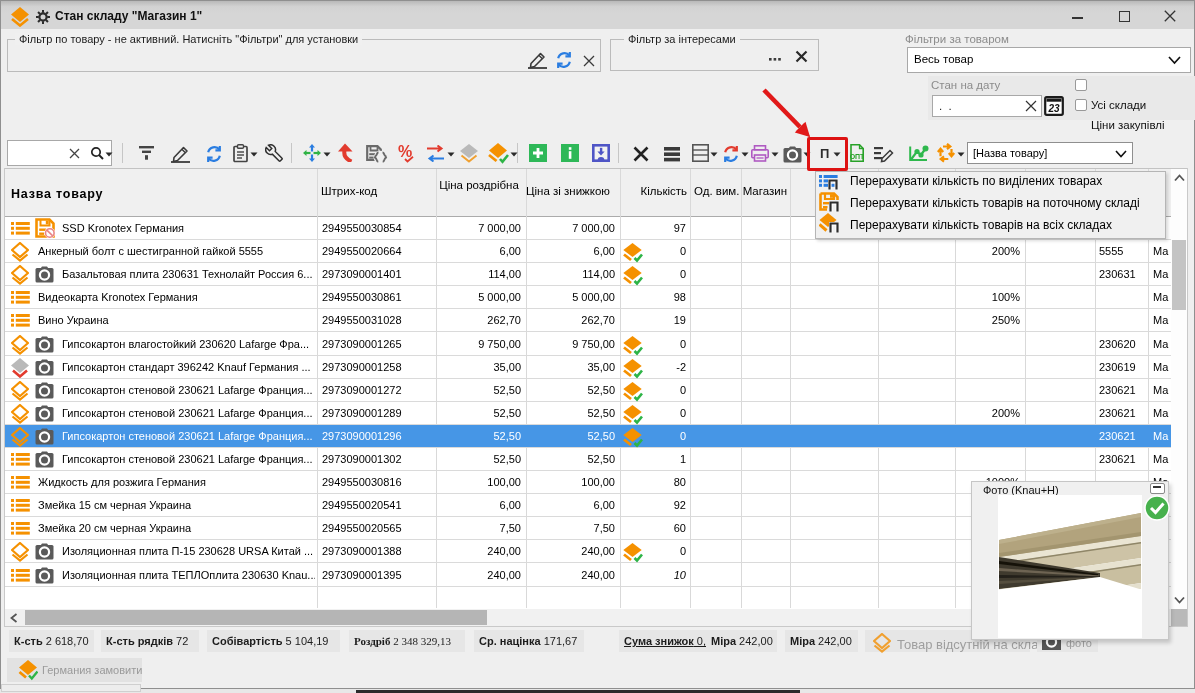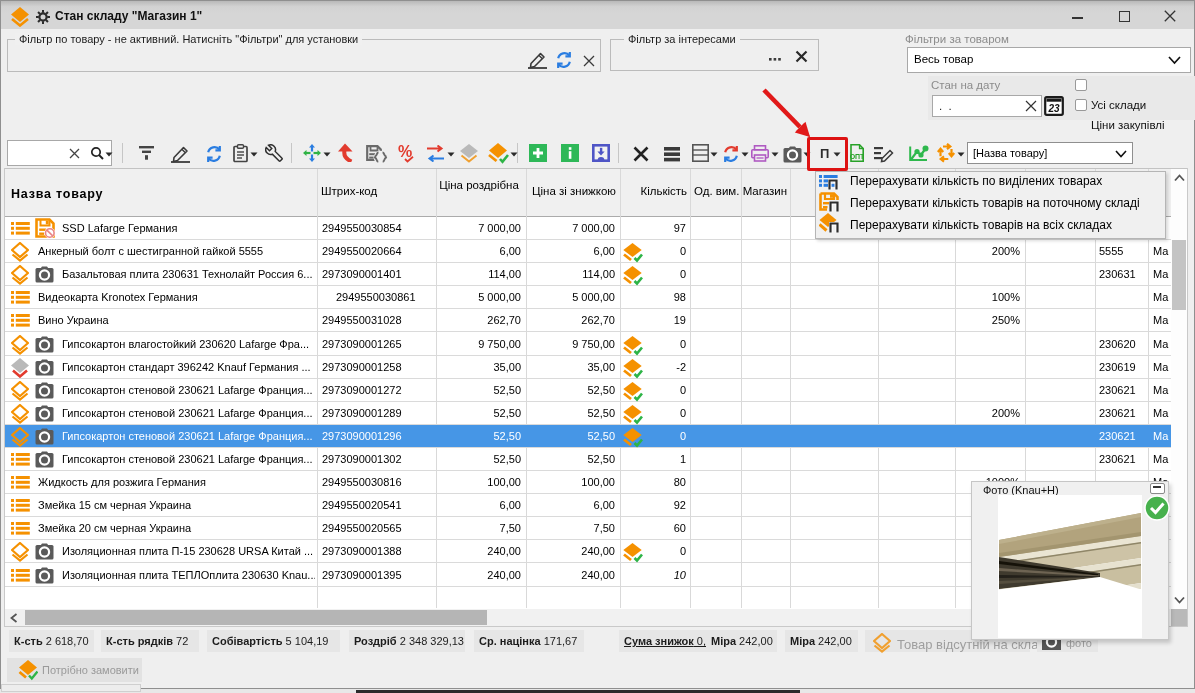--- a/index.html
+++ b/index.html
@@ -296,21 +296,21 @@
 <div class="abs" style="left:741px;top:169px;width:1px;height:439px;background:#d9d9d9;"></div>
 <div class="abs" style="left:790px;top:169px;width:1px;height:439px;background:#d9d9d9;"></div>
 <div class="abs" style="left:878px;top:169px;width:1px;height:439px;background:#d9d9d9;"></div>
 <div class="abs" style="left:955px;top:169px;width:1px;height:439px;background:#d9d9d9;"></div>
 <div class="abs" style="left:1025px;top:169px;width:1px;height:439px;background:#d9d9d9;"></div>
 <div class="abs" style="left:1095px;top:169px;width:1px;height:439px;background:#d9d9d9;"></div>
 <div class="abs" style="left:1148px;top:169px;width:1px;height:439px;background:#d9d9d9;"></div>
 <div class="hcell" style="left:11px;top:187px;font-weight:bold;font-size:12.5px;letter-spacing:0.8px;">Назва товару</div>
 <div class="hcell" style="left:321px;top:185px;">Штрих-код</div>
 <div class="hcell" style="left:436px;top:179px;width:86px;text-align:center;">Ціна роздрібна</div>
-<div class="hcell" style="left:526px;top:185px;width:90px;text-align:right;">Ціна зі знижкою</div>
+<div class="hcell" style="left:526px;top:185px;width:90px;">Ціна зі знижкою</div>
 <div class="hcell" style="left:620px;top:185px;width:67px;text-align:right;">Кількість</div>
 <div class="hcell" style="left:694px;top:185px;">Од. вим.</div>
 <div class="hcell" style="left:741px;top:185px;width:46px;text-align:right;">Магазин</div>
 <div class="abs" style="left:5px;top:217.0px;width:1166px;height:23.1px;border-bottom:1px solid #dadada;"></div>
 <svg class="abs" style="left:11px;top:222.0px;" width="19" height="13" viewBox="0 0 19 13">
     <rect x="0" y="0.0" width="3" height="3" fill="#f59100"></rect>
     <rect x="4.8" y="0.0" width="14" height="3" fill="#f59100"></rect>
     <rect x="0" y="4.8" width="3" height="3" fill="#f59100"></rect>
     <rect x="4.8" y="4.8" width="14" height="3" fill="#f59100"></rect>
     <rect x="0" y="9.6" width="3" height="3" fill="#f59100"></rect>
@@ -319,21 +319,21 @@
 <svg class="abs" style="left:35px;top:218.0px;" width="21" height="21" viewBox="0 0 21 21">
     <path d="M1.5 1.5 L14.5 1.5 L18.5 5.5 L18.5 18.5 L1.5 18.5 Z" fill="none" stroke="#f59100" stroke-width="2.6"></path>
     <path d="M5.5 2 L5.5 7.5 L14.5 7.5 L14.5 2" fill="none" stroke="#f59100" stroke-width="2"></path>
     <rect x="10.8" y="2.5" width="2.8" height="3.8" fill="#f59100"></rect>
     <rect x="4.2" y="10.5" width="7" height="2.4" fill="#f59100"></rect>
     <rect x="4.2" y="14.5" width="5" height="2.4" fill="#f59100"></rect>
     <circle cx="14.8" cy="15" r="5.4" fill="#fff"></circle>
     <circle cx="14.8" cy="15" r="4.3" fill="#fff" stroke="#ea8585" stroke-width="1.6"></circle>
     <line x1="11.9" y1="12.1" x2="17.7" y2="17.9" stroke="#ea8585" stroke-width="1.6"></line>
   </svg>
-<div class="cell" style="left:62px;top:222.0px;width:253px;">SSD Lafarge Германия</div>
+<div class="cell" style="left:62px;top:222.0px;width:253px;">SSD Kronotex Германия</div>
 <div class="cell" style="left:322px;top:222.0px;">2949550030854</div>
 <div class="cell r" style="left:436px;top:222.0px;width:85px;text-align:right;">7 000,00</div>
 <div class="cell r" style="left:526px;top:222.0px;width:89px;text-align:right;">7 000,00</div>
 <div class="cell r" style="left:644px;top:222.0px;width:42px;text-align:right;">97</div>
 <div class="abs" style="left:5px;top:240.1px;width:1166px;height:23.1px;border-bottom:1px solid #dadada;"></div>
 <svg class="abs" style="left:11px;top:242.1px;" width="18" height="20" viewBox="0 0 18 20">
     <path d="M9 1 L17 8 L9 15 L1 8 Z" fill="none" stroke="#f59100" stroke-width="2.2" stroke-linejoin="miter"></path>
     <path d="M1.5 12.5 L9 18.5 L16.5 12.5" fill="none" stroke="#f59100" stroke-width="2.2"></path>
   </svg>
 <div class="cell" style="left:38px;top:245.1px;width:277px;">Анкерный болт с шестигранной гайкой 5555</div>
@@ -378,21 +378,21 @@
 <div class="abs" style="left:5px;top:286.3px;width:1166px;height:23.1px;border-bottom:1px solid #dadada;"></div>
 <svg class="abs" style="left:11px;top:291.3px;" width="19" height="13" viewBox="0 0 19 13">
     <rect x="0" y="0.0" width="3" height="3" fill="#f59100"></rect>
     <rect x="4.8" y="0.0" width="14" height="3" fill="#f59100"></rect>
     <rect x="0" y="4.8" width="3" height="3" fill="#f59100"></rect>
     <rect x="4.8" y="4.8" width="14" height="3" fill="#f59100"></rect>
     <rect x="0" y="9.6" width="3" height="3" fill="#f59100"></rect>
     <rect x="4.8" y="9.6" width="14" height="3" fill="#f59100"></rect>
   </svg>
 <div class="cell" style="left:38px;top:291.3px;width:277px;">Видеокарта Kronotex Германия</div>
-<div class="cell" style="left:336px;top:291.3px;text-align:center;">2949550030861</div>
+<div class="cell" style="left:322px;top:291.3px;text-align:center;">2949550030861</div>
 <div class="cell r" style="left:436px;top:291.3px;width:85px;text-align:right;">5 000,00</div>
 <div class="cell r" style="left:526px;top:291.3px;width:89px;text-align:right;">5 000,00</div>
 <div class="cell r" style="left:644px;top:291.3px;width:42px;text-align:right;">98</div>
 <div class="cell r" style="left:955px;top:291.3px;width:65px;text-align:right;">100%</div>
 <div class="cell" style="left:1153px;top:291.3px;width:17px;">Ма</div>
 <div class="abs" style="left:5px;top:309.4px;width:1166px;height:23.1px;border-bottom:1px solid #dadada;"></div>
 <svg class="abs" style="left:11px;top:314.4px;" width="19" height="13" viewBox="0 0 19 13">
     <rect x="0" y="0.0" width="3" height="3" fill="#f59100"></rect>
     <rect x="4.8" y="0.0" width="14" height="3" fill="#f59100"></rect>
     <rect x="0" y="4.8" width="3" height="3" fill="#f59100"></rect>
@@ -688,21 +688,21 @@
     </svg>
     <svg class="abs" style="left:828.5px;top:221.5px;" width="10" height="11" viewBox="0 0 10 11">
       <path d="M1.5 10.5 L1.5 1.5 L8.5 1.5 L8.5 10.5" fill="none" stroke="#fff" stroke-width="4"></path>
       <path d="M1.5 10.5 L1.5 1.5 L8.5 1.5 L8.5 10.5" fill="none" stroke="#2d2d2d" stroke-width="2.2"></path>
     </svg>
   </div>
 <div class="abs" style="left:850px;top:218px;font-size:12px;z-index:41;">Перерахувати кількість товарів на всіх складах</div>
 <div class="statbox" style="left:9px;width:85px;padding-left:5px;"><b>К-сть</b> 2 618,70</div>
 <div class="statbox" style="left:101px;width:98px;padding-left:5px;"><b>К-сть рядків</b> 72</div>
 <div class="statbox" style="left:207px;width:133px;padding-left:5px;"><b>Собівартість</b> 5 104,19</div>
-<div class="statbox" style="left:349px;width:116px;padding-left:5px;"><b>Роздріб</b> 2 348 329,13</div>
+<div class="statbox" style="left:349px;width:116px;padding-left:5px;font-family:Liberation Serif, serif;"><b>Роздріб</b> 2 348 329,13</div>
 <div class="statbox" style="left:474px;width:110px;padding-left:5px;"><b>Ср. націнка</b> 171,67</div>
 <div class="statbox" style="left:619px;width:111px;padding-left:5px;text-decoration:underline;"><b>Сума знижок</b> 0,00</div>
 <div class="statbox" style="left:706px;width:71px;padding-left:5px;"><b>Міра</b> 242,00</div>
 <div class="statbox" style="left:785px;width:73px;padding-left:5px;"><b>Міра</b> 242,00</div>
 <div class="statbox" style="left:865px;width:165px;"></div>
 <svg class="abs" style="left:873px;top:633px;" width="18" height="20" viewBox="0 0 18 20">
     <path d="M9 1 L17 8 L9 15 L1 8 Z" fill="none" stroke="#f0a030" stroke-width="2.2" stroke-linejoin="miter"></path>
     <path d="M1.5 12.5 L9 18.5 L16.5 12.5" fill="none" stroke="#f0a030" stroke-width="2.2"></path>
   </svg>
 <div class="abs" style="left:897px;top:637px;font-size:13px;color:#9e9e9e;">Товар відсутній на складі</div>
@@ -713,21 +713,21 @@
     <rect x="0.5" y="2" width="18" height="14.5" rx="1.5" fill="#555"></rect>
     <circle cx="9.5" cy="9" r="4.6" fill="none" stroke="#fff" stroke-width="2.2"></circle>
   </svg>
 <div class="abs" style="left:1066px;top:637px;font-size:11px;color:#9e9e9e;">фото</div>
 <div class="abs" style="left:7px;top:658px;width:135px;height:24px;background:#e2e2e2;"></div>
 <svg class="abs" style="left:18px;top:660px;" width="20" height="21" viewBox="0 0 20 21">
     <path d="M10 0 L19 7.5 L10 15 L1 7.5 Z" fill="#f59100"></path>
     <path d="M1.5 12 L8 17.5" fill="none" stroke="#f59100" stroke-width="2.8"></path>
     <path d="M11 15.5 L13.8 18.5 L19.5 11.5" fill="none" stroke="#2eb447" stroke-width="2.4"></path>
   </svg>
-<div class="abs" style="left:42px;top:664px;font-size:11px;color:#9a9a9a;">Потрібно замовити</div>
+<div class="abs" style="left:42px;top:664px;font-size:11px;color:#9a9a9a;">Германия замовити</div>
 <div class="abs" style="left:971px;top:481px;width:198px;height:159px;background:#f0f0f0;border:1px solid #c6c6c6;box-shadow:2px 3px 4px rgba(0,0,0,0.18);z-index:50;"></div>
 <div class="abs" style="left:983px;top:484px;font-size:11px;color:#111;z-index:51;">Фото (Knau+H)</div>
 <div class="abs" style="left:1150px;top:483px;width:15px;height:11px;background:#fff;border:1px solid #8a8a8a;border-radius:2px;z-index:51;"></div>
 <div class="abs" style="left:1153px;top:486px;width:8px;height:2px;background:#333;z-index:52;"></div>
 <svg class="abs" style="left:998px;top:495px;z-index:51;" width="144" height="143" viewBox="0 0 144 143">
     <rect x="0" y="0" width="144" height="143" fill="#fff"></rect>
     <polygon points="1,62 143,41 143,47 1,68" fill="#eae5d3"></polygon>
     <polygon points="1,68 143,47 143,63 1,84" fill="#cdc3a6"></polygon>
     <polygon points="1,84 143,63 143,69 1,90" fill="#e7e2d0"></polygon>
     <polygon points="1,90 143,69 143,88 1,109" fill="#c9bfa0"></polygon>

